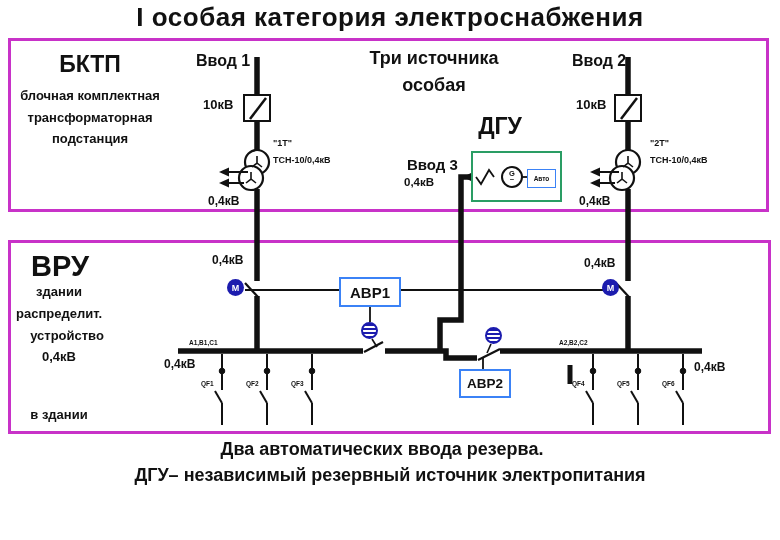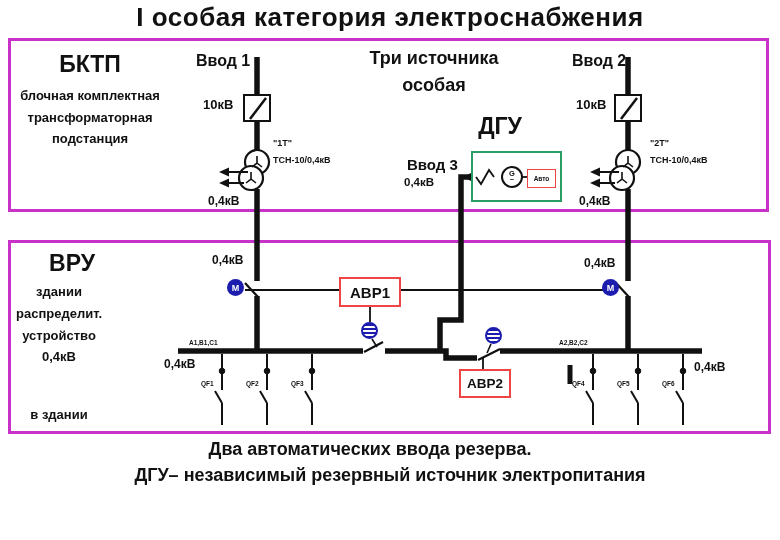--- a/index.html
+++ b/index.html
@@ -3,21 +3,21 @@
 <meta charset="utf-8">
 <style>
   html,body{margin:0;padding:0;background:#fff;}
   .stage{position:relative;width:780px;height:540px;background:#fff;overflow:hidden;
          font-family:"Liberation Sans",sans-serif;color:#111;}
   .lbl{position:absolute;white-space:nowrap;color:#111;line-height:1.05;font-weight:bold;}
   .b{font-weight:bold;}
   .ctr{text-align:center;}
   .frame{position:absolute;border:3px solid #c832c8;background:transparent;}
   .greenframe{position:absolute;border:2.5px solid #2a9d64;background:transparent;}
-  .relaybox{position:absolute;border:2px solid #ef4444;background:#fff;display:flex;
+  .relaybox{position:absolute;border:2px solid #3b82f6;background:#fff;display:flex;
             align-items:center;justify-content:center;font-weight:bold;}
   .mcircle{position:absolute;width:17px;height:17px;border-radius:50%;background:#1c1cae;
            color:#fff;display:flex;align-items:center;justify-content:center;
            font-size:9px;font-weight:bold;}
   .stripecircle{position:absolute;width:17px;height:17px;border-radius:50%;
            border:2px solid #1c1cae;box-sizing:border-box;
            background:repeating-linear-gradient(180deg,#1c1cae 0 2px,#ffffff 2px 4px);}
   .gencircle{position:absolute;width:22px;height:22px;border-radius:50%;border:2px solid #111;
            box-sizing:border-box;background:#fff;display:flex;flex-direction:column;
            align-items:center;justify-content:center;}
@@ -168,24 +168,24 @@
   <div class="mcircle" style="left:227px;top:279px;">М</div>
   <div class="mcircle" style="left:602px;top:279px;">М</div>
   <div class="stripecircle" style="left:361px;top:322px;"></div>
   <div class="stripecircle" style="left:485px;top:327px;"></div>
 
   <div class="lbl ctr" style="left:30px;top:52px;width:120px;font-size:23px;">БКТП</div>
   <div class="lbl ctr" style="left:10px;top:89px;width:160px;font-size:13px;">блочная комплектная</div>
   <div class="lbl ctr" style="left:10px;top:132px;width:160px;font-size:13px;">подстанция</div>
   <div class="lbl ctr" style="left:10px;top:111px;width:160px;font-size:13px;">трансформаторная</div>
 
-  <div class="lbl ctr" style="left:32px;top:251px;width:80px;font-size:23px;">ВРУ</div>
+  <div class="lbl ctr" style="left:20px;top:251px;width:80px;font-size:29px;">ВРУ</div>
   <div class="lbl ctr" style="left:0px;top:285px;width:118px;font-size:13px;">здании</div>
   <div class="lbl ctr" style="left:0px;top:307px;width:118px;font-size:13px;">распределит.</div>
-  <div class="lbl ctr" style="left:0px;top:329px;width:118px;font-size:13px;">устройство</div>
+  <div class="lbl ctr" style="left:8px;top:329px;width:118px;font-size:13px;">устройство</div>
   <div class="lbl ctr" style="left:0px;top:350px;width:118px;font-size:13px;">0,4кВ</div>
   <div class="lbl ctr" style="left:0px;top:372px;width:118px;font-size:13px;margin-top:36px;">в здании</div>
 
   <div class="lbl ctr" style="left:358px;top:49px;width:152px;font-size:18px;">Три  источника</div>
   <div class="lbl ctr" style="left:358px;top:76px;width:152px;font-size:18px;">особая</div>
 
   <div class="lbl b" style="left:196px;top:53px;font-size:16px;">Ввод 1</div>
   <div class="lbl b" style="left:572px;top:53px;font-size:16px;">Ввод 2</div>
   <div class="lbl b" style="left:407px;top:157px;font-size:15px;">Ввод 3</div>
 
@@ -209,16 +209,16 @@
   <div class="lbl b" style="left:189px;top:340px;font-size:6.5px;">А1,В1,С1</div>
   <div class="lbl b" style="left:559px;top:340px;font-size:6.5px;">А2,В2,С2</div>
 
   <div class="lbl b" style="left:201px;top:381px;font-size:6.5px;">QF1</div>
   <div class="lbl b" style="left:246px;top:381px;font-size:6.5px;">QF2</div>
   <div class="lbl b" style="left:291px;top:381px;font-size:6.5px;">QF3</div>
   <div class="lbl b" style="left:572px;top:381px;font-size:6.5px;">QF4</div>
   <div class="lbl b" style="left:617px;top:381px;font-size:6.5px;">QF5</div>
   <div class="lbl b" style="left:662px;top:381px;font-size:6.5px;">QF6</div>
 
-  <div class="lbl ctr" style="left:0;top:440px;width:740px;font-size:18px;">Два автоматических ввода резерва.</div>
+  <div class="lbl ctr" style="left:0;top:440px;width:740px;font-size:18px;padding-left:12px;">Два автоматических ввода резерва.</div>
   <div class="lbl ctr" style="left:0;top:466px;width:780px;font-size:18px;">ДГУ– независимый резервный источник  электропитания</div>
 
 </div>
 
 </body></html>

